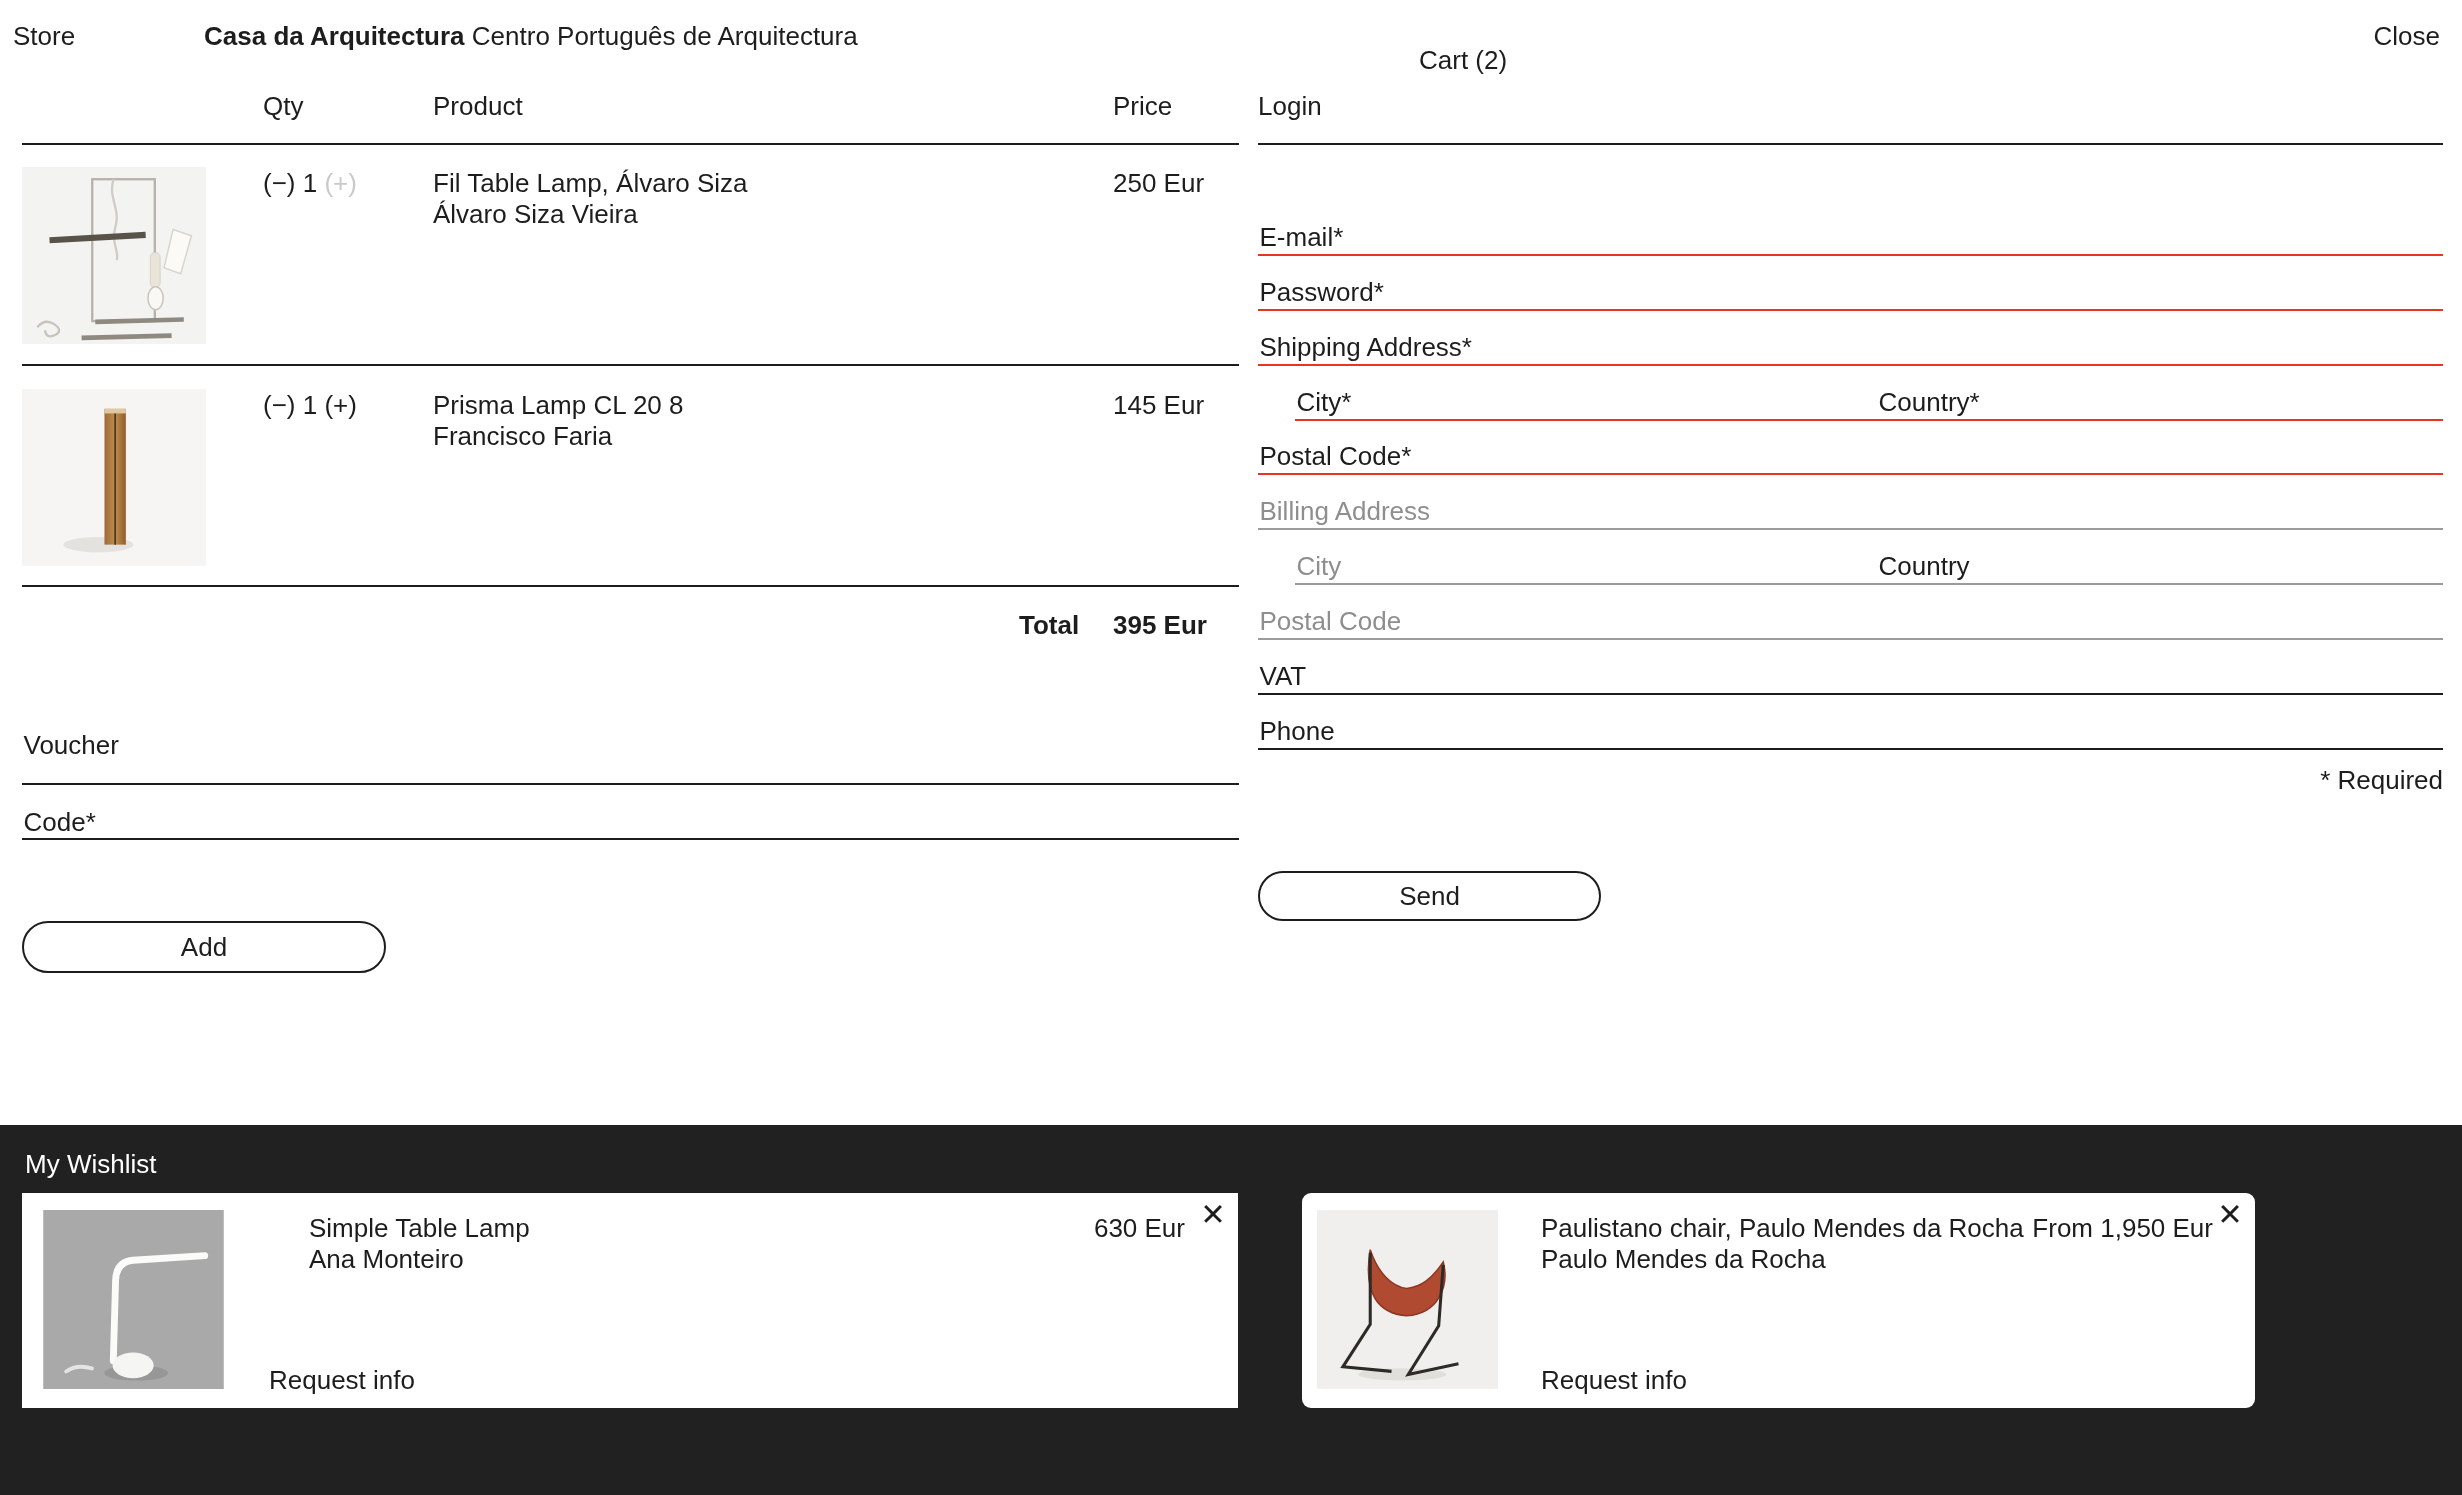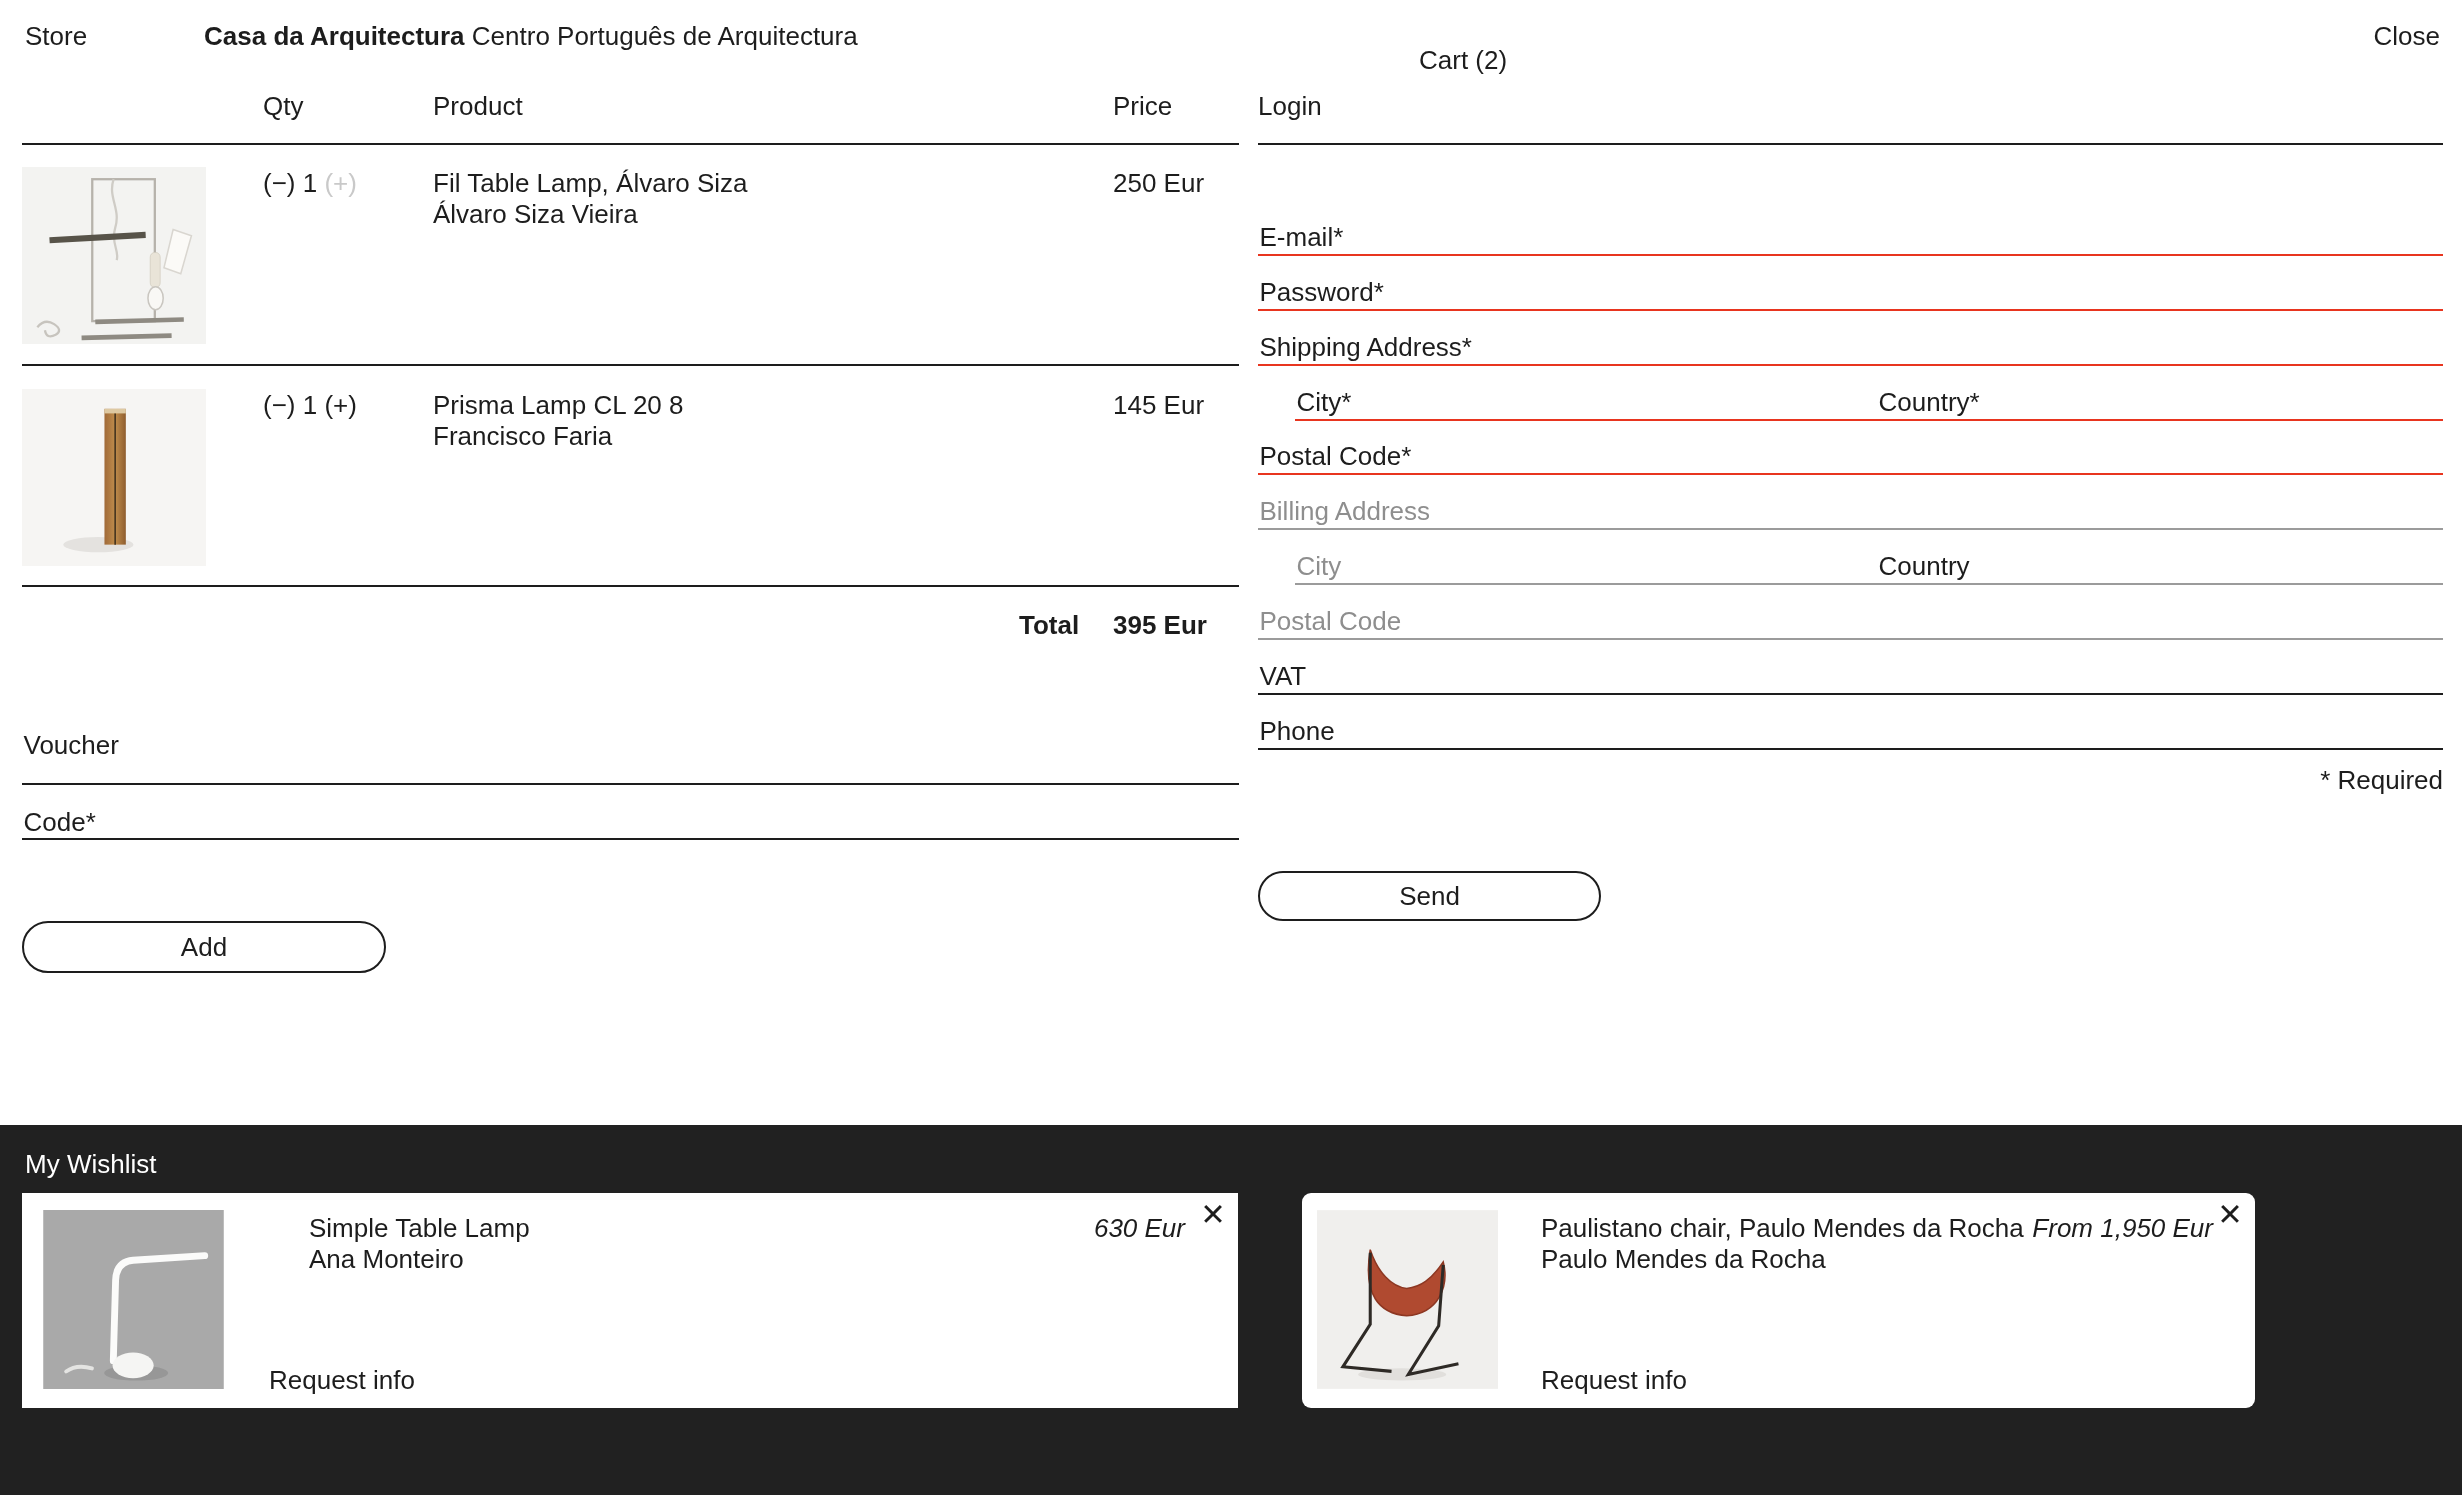--- a/index.html
+++ b/index.html
@@ -3,21 +3,21 @@
 <meta charset="utf-8">
 <style>
   html,body{margin:0;padding:0;background:#fff;}
   body{width:2462px;height:1496px;font-family:"Liberation Sans","DejaVu Sans",sans-serif;
        font-size:26px;color:#1d1d1d;-webkit-font-smoothing:antialiased;}
   .page{position:relative;width:2462px;height:1496px;overflow:hidden;background:#fff;}
   .abs{position:absolute;}
   .b{font-weight:700;}
   .muted{color:#8e8e8e;}
   
-  .tb-store{left:25px;top:21.3px;text-align:center;}
+  .tb-store{left:13px;top:21.3px;text-align:center;}
   .tb-brand{left:204px;top:21.3px;}
   .tb-cart{left:1419px;top:21.3px;margin-top:24px;}
   .tb-close{right:22px;top:21.3px;}
   
   .cart-col{position:absolute;left:22px;top:0;width:1217px;height:1125px;}
   .login-col{position:absolute;left:1258px;top:0;width:1185px;height:1125px;}
   .col-title{position:absolute;top:91px;left:0;}
   .hline{position:absolute;left:0;right:0;height:2.3px;background:#1d1d1d;}
   
   .h-qty{left:241px;top:91px;}
@@ -54,21 +54,21 @@
   .wl-title{position:absolute;left:25px;top:24.4px;color:#ffffff;}
   .card{position:absolute;top:68px;height:215px;background:#ffffff;}
   .card1{left:22px;width:1216px;}
   .card2{left:1302px;width:953px;border-radius:9px;}
   .c-img{position:absolute;top:17px;overflow:hidden;}
   .card1 .c-img{left:21.3px;width:181px;height:179px;}
   .card2 .c-img{left:15.2px;width:181px;height:179px;}
   .c-text{position:absolute;top:20px;line-height:30.5px;}
   .card1 .c-text{left:247px;margin-left:40px;}
   .card2 .c-text{left:239px;}
-  .c-price{position:absolute;top:20px;white-space:nowrap;font-style:italic;}
+  .c-price{position:absolute;top:20px;white-space:nowrap;}
   .card1 .c-price{right:53px;}
   .card2 .c-price{right:42px;}
   .c-close{position:absolute;top:6.1px;right:12.2px;font-size:30.5px;line-height:30.5px;cursor:pointer;}
   .c-request{position:absolute;bottom:12.2px;cursor:pointer;}
   .card1 .c-request{left:247px;}
   .card2 .c-request{left:239px;}
 </style>
 </head>
 <body>
 

